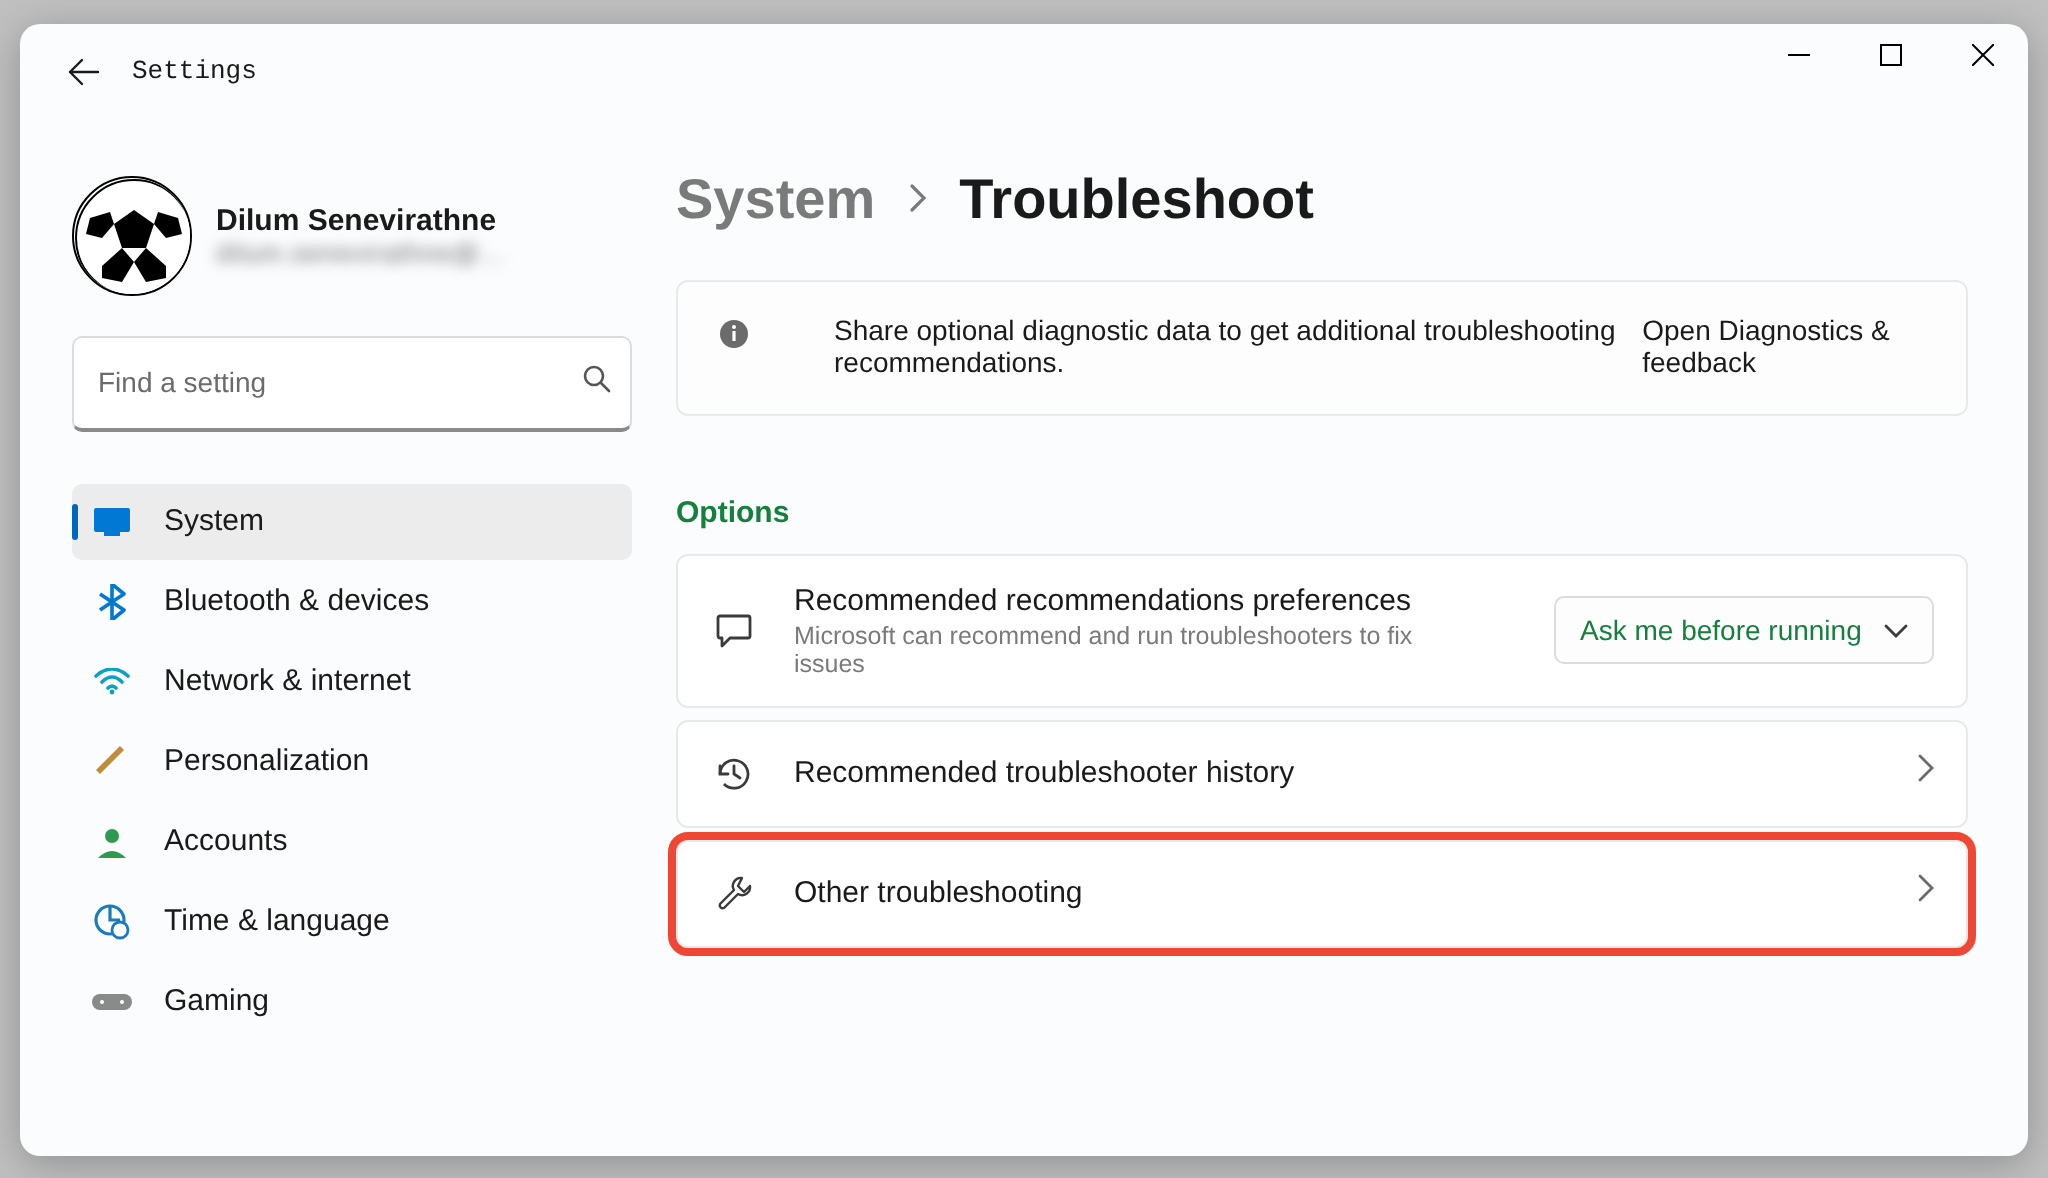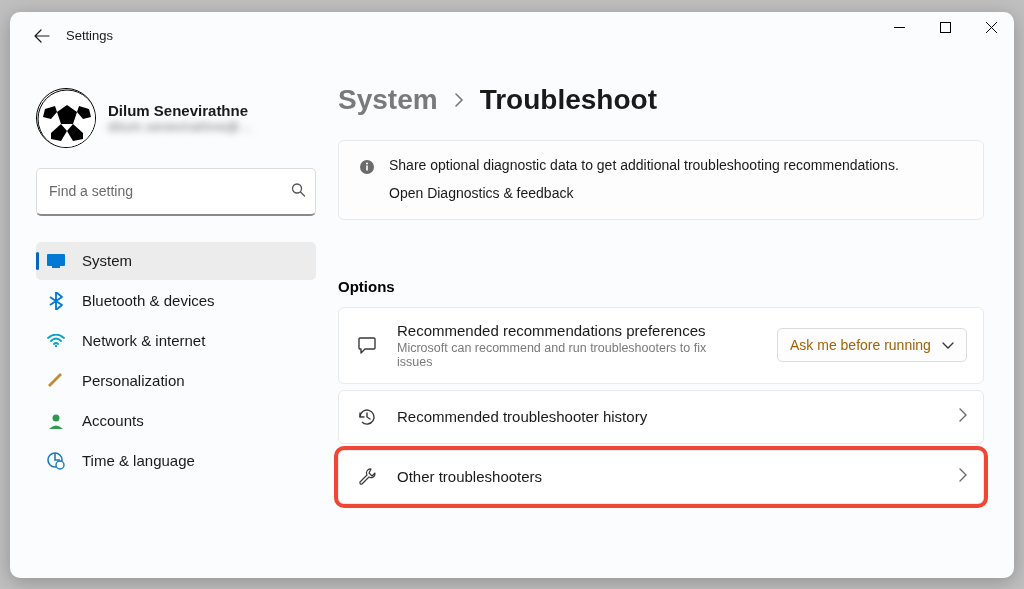--- a/index.html
+++ b/index.html
@@ -17,20 +17,21 @@
     box-shadow: 0 4px 20px rgba(0,0,0,0.25);
     display: flex; flex-direction: column;
     overflow: hidden;
     position: relative;
   }
   
   .titlebar {
     height: 48px;
     display: flex; align-items: center;
     padding-left: 12px;
+    font-family: Liberation Mono, monospace;
   }
   .back-btn {
     width: 40px; height: 40px;
     display: flex; align-items: center; justify-content: center;
     cursor: pointer;
   }
   .app-title {
     font-size: 13px; color: #1a1a1a;
     margin-left: 4px;
   }
@@ -132,27 +133,27 @@
 
   .info-card {
     margin-top: 24px;
     border: 1px solid #e7e9eb;
     border-radius: 6px;
     background: #fdfdfe;
     padding: 16px 20px 18px 20px;
     display: flex; gap: 14px; align-items: flex-start;
   }
   .info-card .info-icon { margin-top: 2px; flex-shrink: 0; }
-  .info-body { display: flex; flex-direction: column; gap: 12px; }
+  .info-body { display: flex; flex-direction: row; gap: 12px; margin-left: 28px; }
   .info-text { font-size: 14px; color: #1a1a1a; }
   .info-link { font-size: 14px; color: #1a1a1a; cursor: pointer; }
 
   .section-title {
-    margin-top: 58px;
-    font-size: 15px; font-weight: 600; color: #000000;
+    margin-top: 40px;
+    font-size: 15px; font-weight: 600; color: #15803d;
   }
 
   .card {
     margin-top: 12px;
     border: 1px solid #e7e9eb;
     border-radius: 6px;
     background: #fff;
     display: flex; align-items: center;
     padding: 14px 16px 14px 16px;
     gap: 18px;
@@ -163,21 +164,21 @@
   .card-icon { width: 24px; height: 24px; flex-shrink:0; display:flex; align-items:center; justify-content:center; }
   .card-body { flex: 1; display:flex; flex-direction:column; }
   .card-title { font-size: 15px; color: #1a1a1a; }
   .card-sub { font-size: 12.5px; color: #7a7a7a; margin-top: 2px; max-width: 330px; }
   .dropdown {
     border: 1px solid #dcdcdc; border-radius: 5px;
     background: #fdfdfd;
     height: 34px; min-width: 190px;
     display: flex; align-items: center; justify-content: space-between;
     padding: 0 12px;
-    font-size: 14px; color: #a16207;
+    font-size: 14px; color: #15803d;
     cursor: pointer;
   }
   .chevron-right { flex-shrink: 0; }
   .card.highlight {
     outline: 4px solid #ef4733;
     outline-offset: 0px;
   }
 </style>
 </head>
 <body>
@@ -288,20 +289,30 @@
         <div class="nav-item">
           <span class="nav-icon">
             <svg width="18" height="18" viewBox="0 0 18 18">
                 <circle cx="8" cy="8" r="7" stroke="#1a7bbf" stroke-width="1.6" fill="none"></circle>
                 <path d="M8 1 V8 H13" stroke="#1a7bbf" stroke-width="1.6" fill="none"></path>
                 <circle cx="13" cy="13" r="4" fill="#fff" stroke="#1a7bbf" stroke-width="1.4"></circle>
               </svg>
           </span>
           <span>Time &amp; language</span>
         </div>
+        <div class="nav-item">
+          <span class="nav-icon">
+            <svg width="20" height="12" viewBox="0 0 20 12">
+                <rect x="0" y="2" width="20" height="8" rx="4" fill="#8a8a8a"></rect>
+                <circle cx="5" cy="6" r="1" fill="#fff"></circle>
+                <circle cx="15" cy="6" r="1" fill="#fff"></circle>
+              </svg>
+          </span>
+          <span>Gaming</span>
+        </div>
 
       </div>
     </div>
 
     <div class="main">
       <div class="breadcrumb">
         <span class="bc-parent">System</span>
         <span class="bc-sep">
           <svg width="10" height="16" viewBox="0 0 10 16">
               <path d="M2 2 L8 8 L2 14" stroke="#7a7a7a" stroke-width="1.6" fill="none" stroke-linecap="round"></path>
@@ -364,21 +375,21 @@
         </span>
       </div>
 
       <div class="card highlight">
         <span class="card-icon">
           <svg width="20" height="20" viewBox="0 0 20 20">
               <path d="M14 2 A4 4 0 0 0 10 8 L3 15 A1.5 1.5 0 0 0 5 17 L12 10 A4 4 0 0 0 18 6 L15 9 L12 6 Z" stroke="#3a3a3a" stroke-width="1.2" fill="none" stroke-linejoin="round"></path>
             </svg>
         </span>
         <div class="card-body">
-          <div class="card-title">Other troubleshooters</div>
+          <div class="card-title">Other troubleshooting</div>
         </div>
         <span class="chevron-right">
           <svg width="8" height="14" viewBox="0 0 8 14">
               <path d="M1 1 L7 7 L1 13" stroke="#6b6b6b" stroke-width="1.4" fill="none" stroke-linecap="round"></path>
             </svg>
         </span>
       </div>
 
     </div>
   </div>

